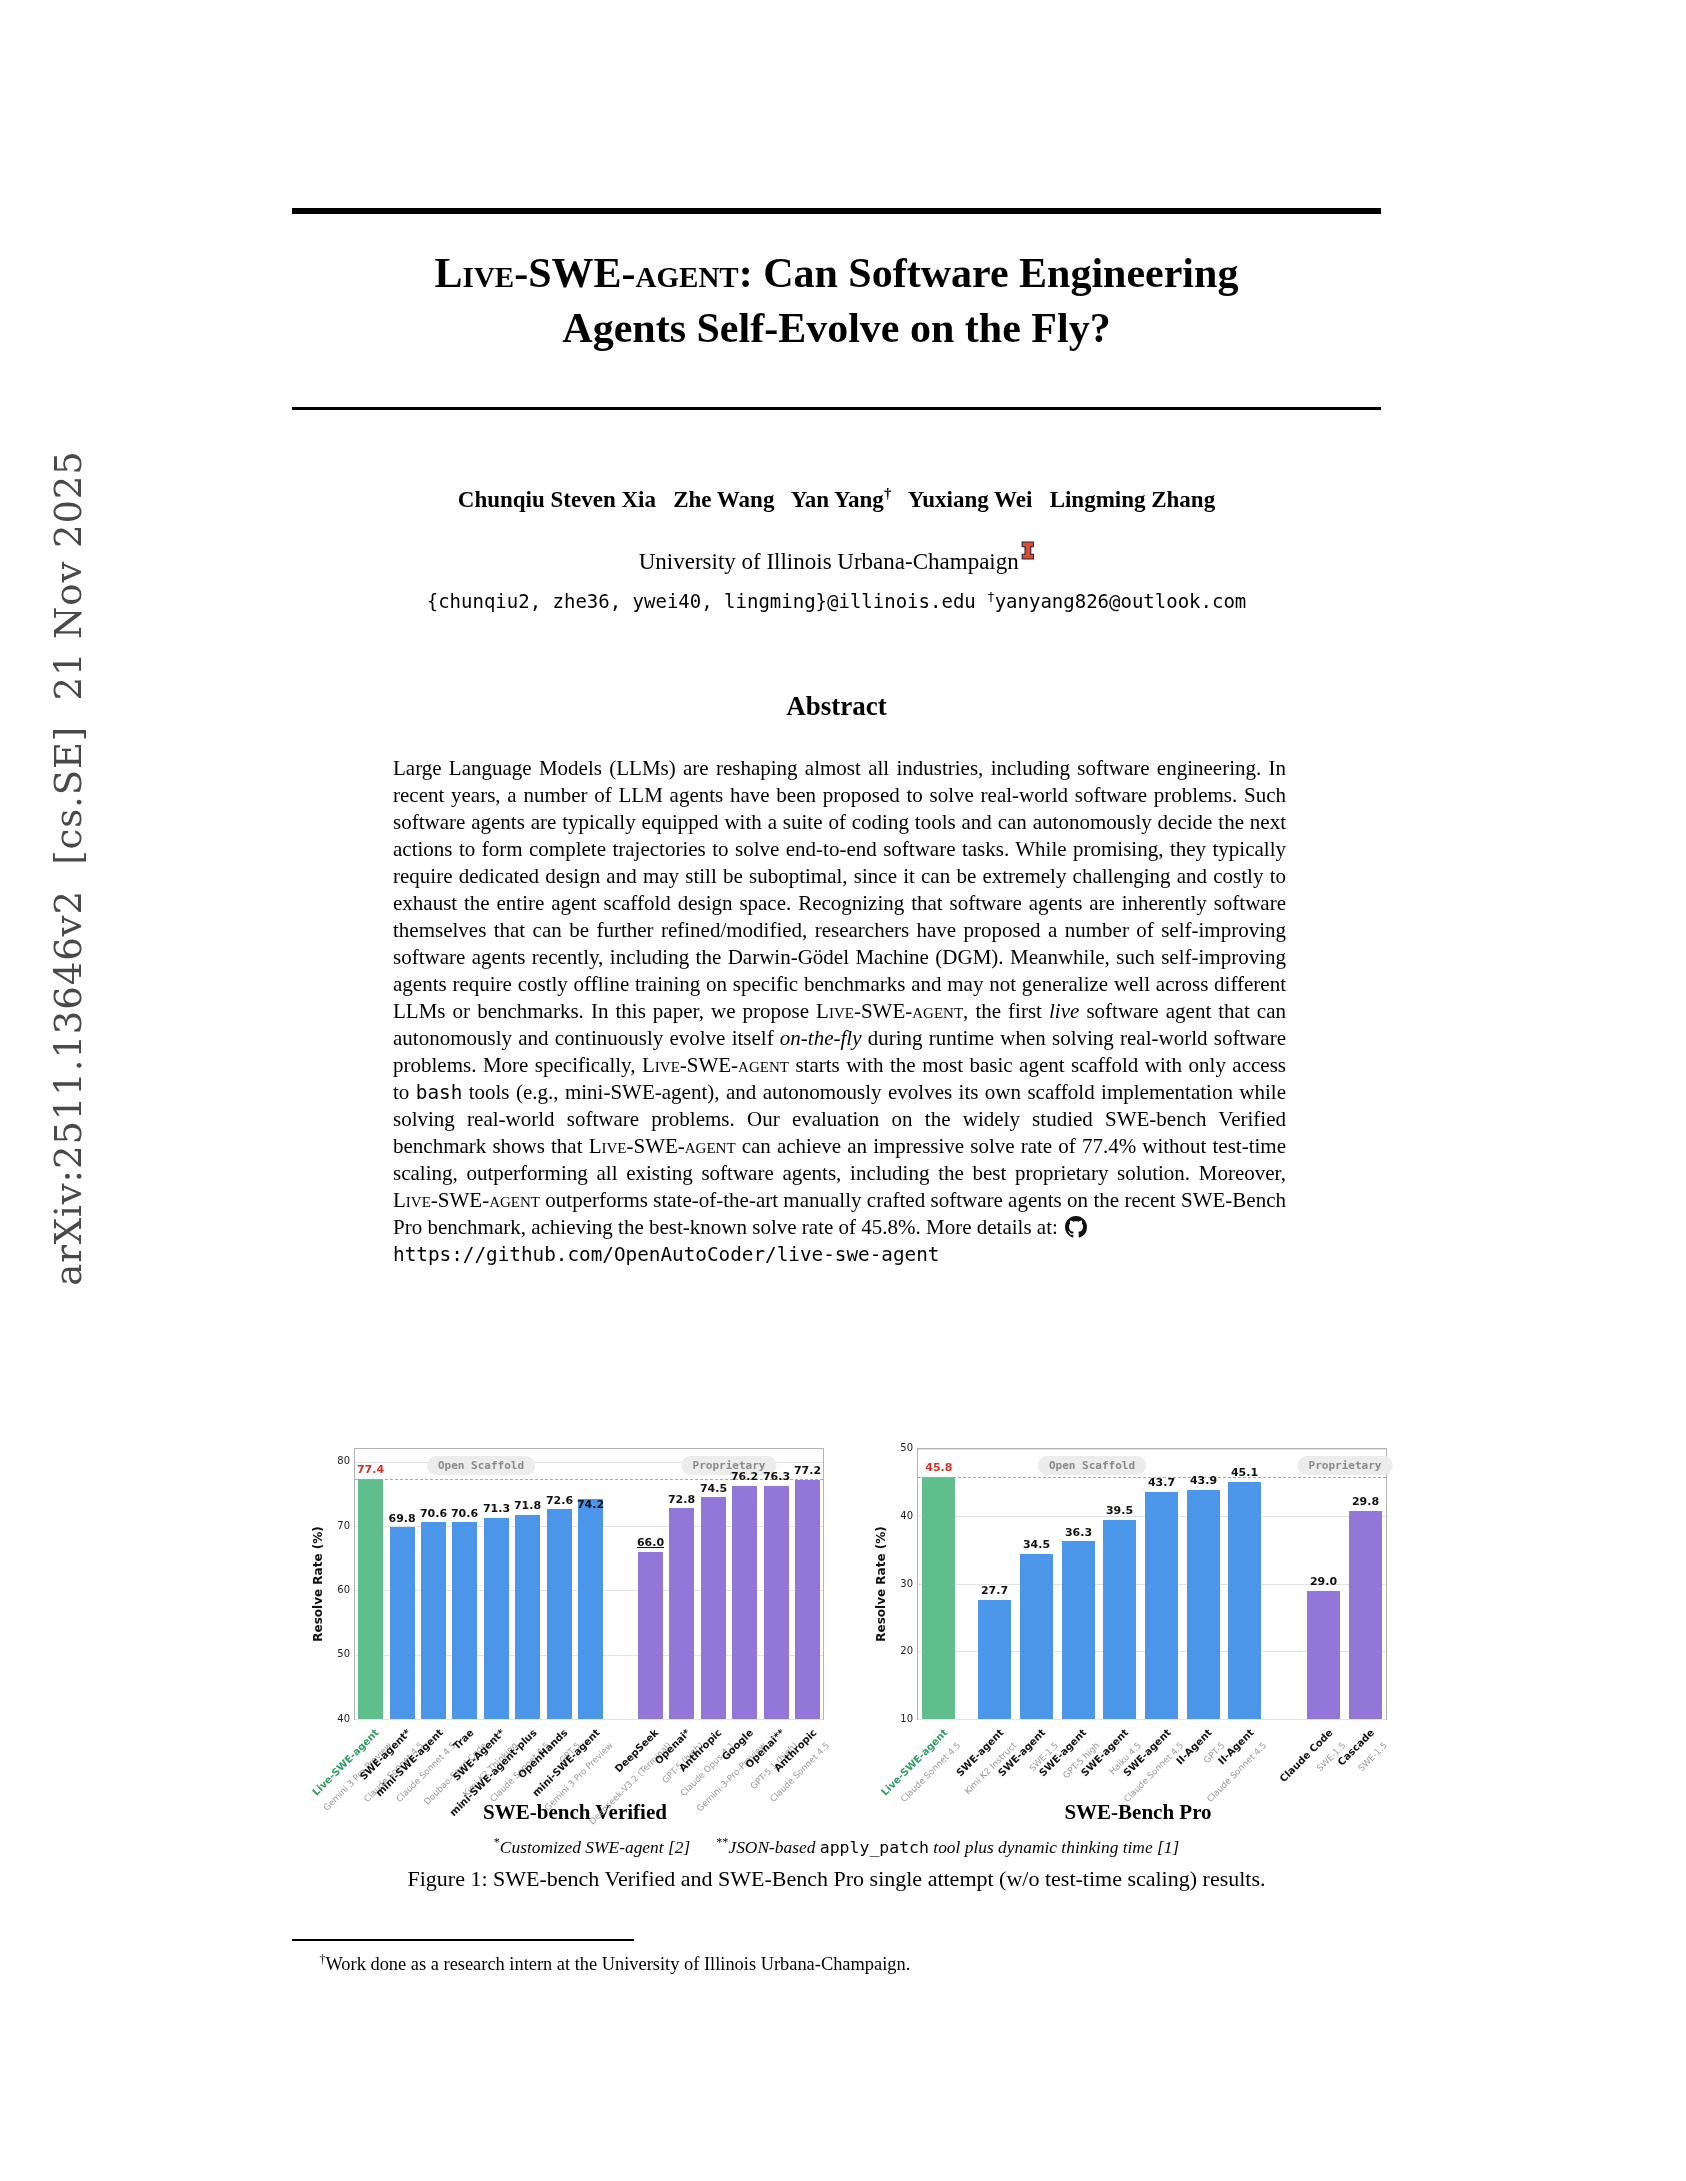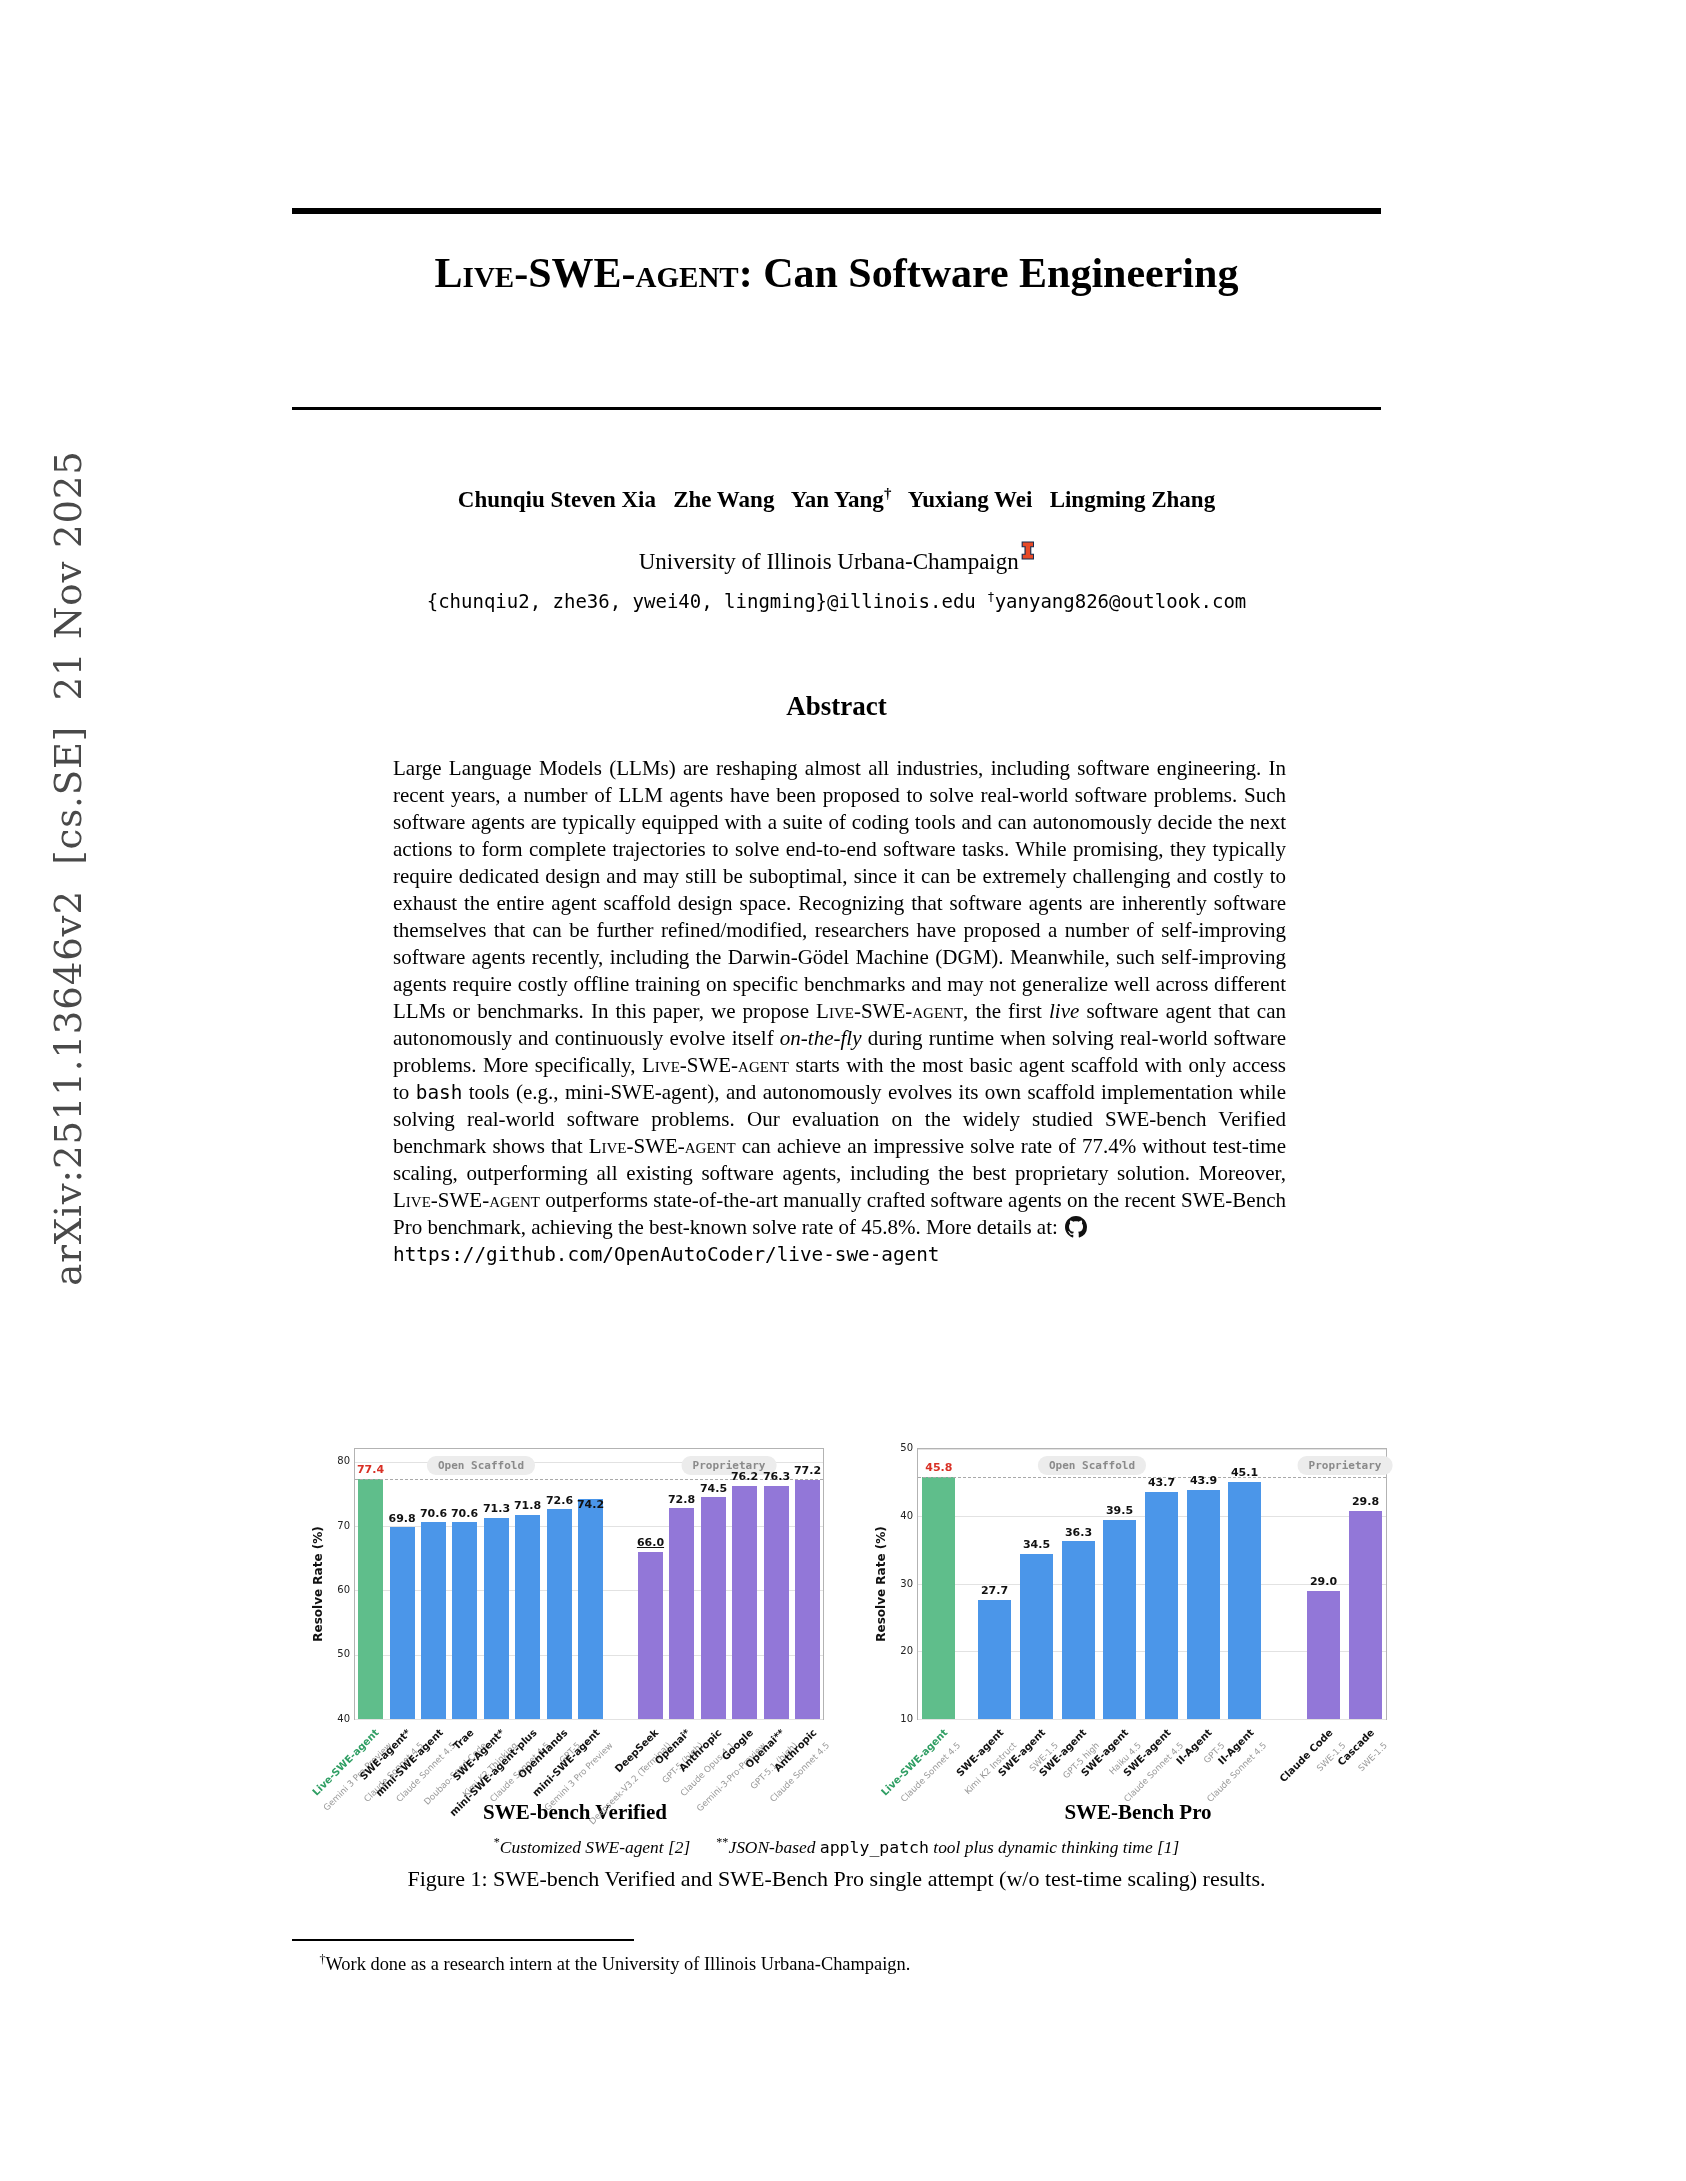--- a/index.html
+++ b/index.html
@@ -71,21 +71,21 @@
   .footnote-rule { position:absolute; left:292px; top:1939px; width:342px; height:1.8px; background:#000; }
   .footnote { position:absolute; left:292px; top:1952px; width:1089px; font-size:18.4px; padding-left:27.5px; }
 </style>
 </head>
 <body>
 
 <div class="arxiv-side">arXiv:2511.13646v2  [cs.SE]  21 Nov 2025</div>
 
 <div class="rule-thick"></div>
 
-<h1 class="title"><span class="sc">Live-SWE-agent</span><span>: Can Software Engineering</span><br></h1>
+<h1 class="title"><span class="sc">Live-SWE-agent</span><span>: Can Software Engineering</span><br><span>Agents Self-Evolve on the Fly?</span></h1>
 
 <div class="rule-thin"></div>
 
 <div class="authors"><span>Chunqiu Steven Xia   Zhe Wang   Yan Yang</span><sup class="dg">†</sup><span>   Yuxiang Wei   Lingming Zhang</span></div>
 
 <div class="affil"><span>University of Illinois Urbana-Champaign</span><span class="illinois-logo"><svg width="13.8" height="19" viewBox="0 0 14 20">
         <path d="M1 1h12v5h-3v8h3v5H1v-5h3V6H1z" fill="#E84A27" stroke="#13294B" stroke-width="1.2"></path>
       </svg></span></div>
 
 <div class="emails"><span>{chunqiu2, zhe36, ywei40, lingming}@illinois.edu </span><sup class="dg">†</sup><span>yanyang826@outlook.com</span></div>

